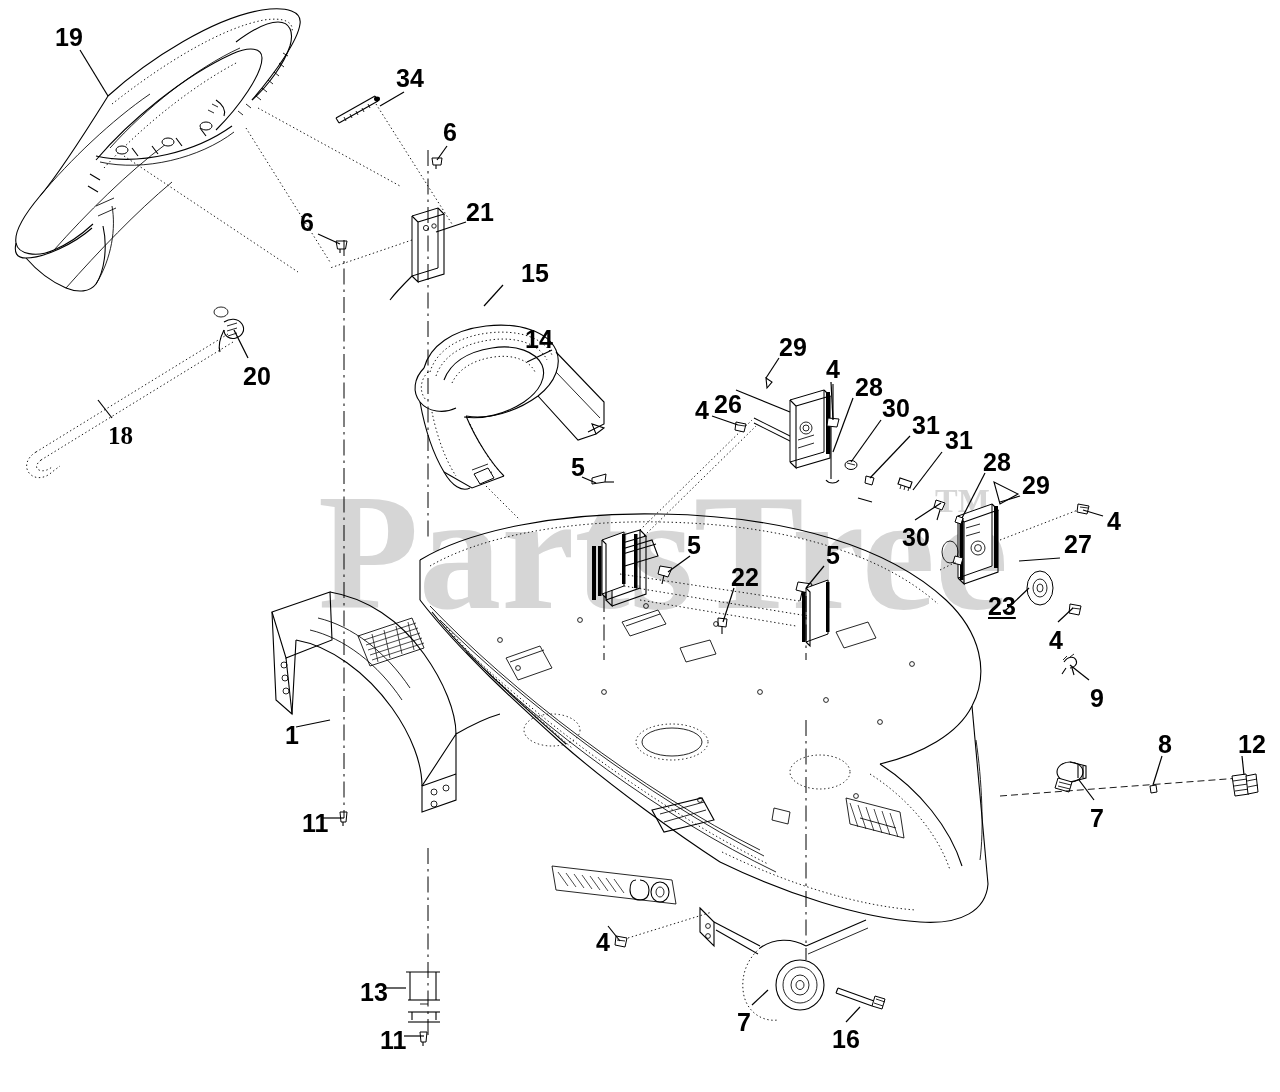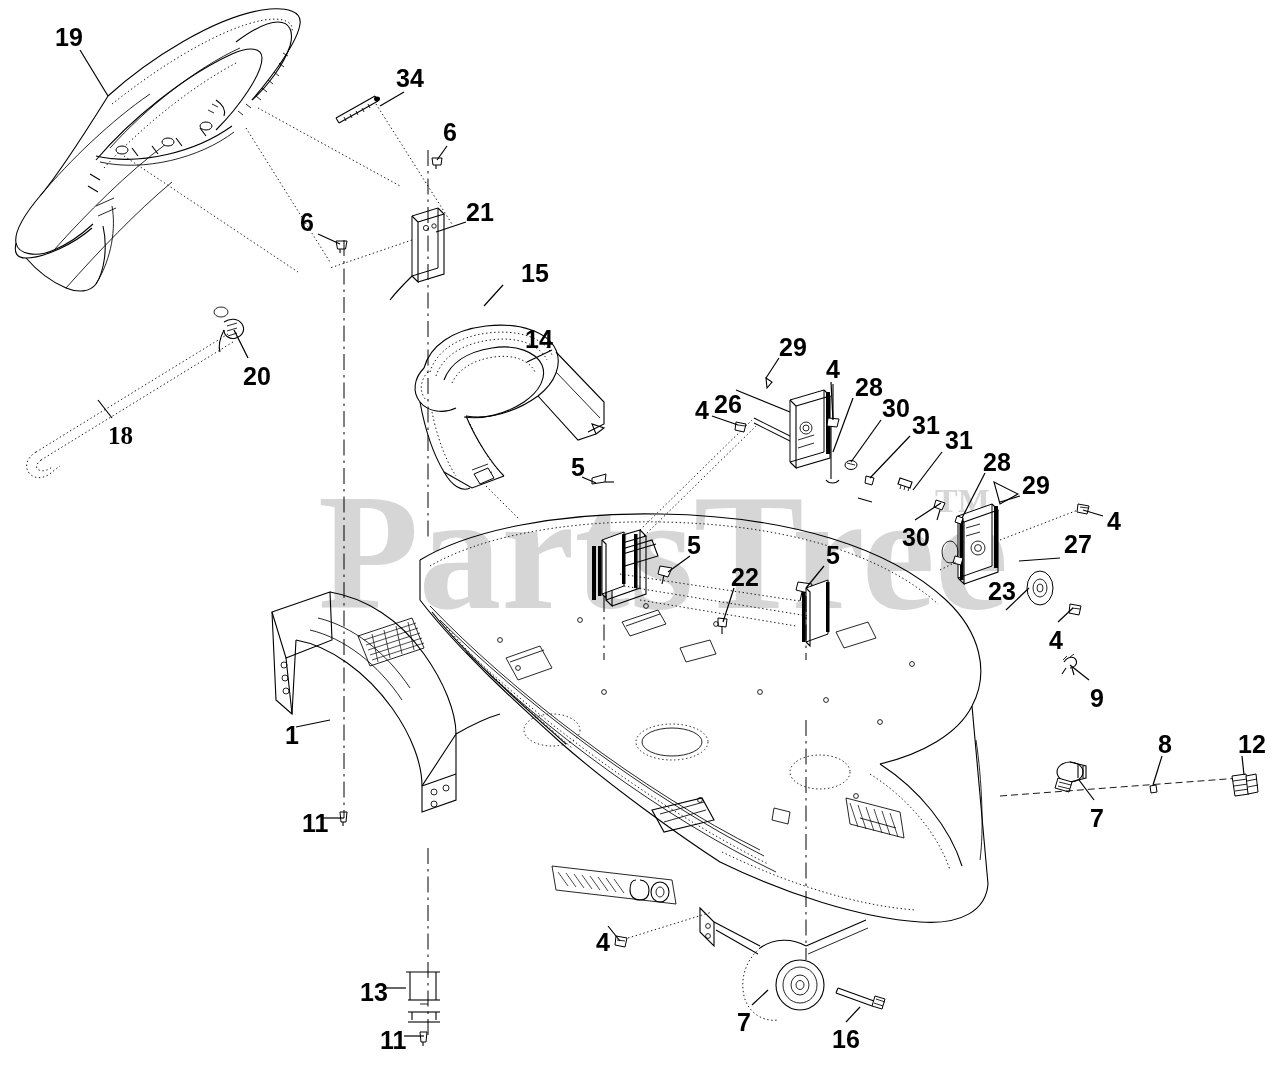--- a/index.html
+++ b/index.html
@@ -499,21 +499,21 @@
       <div class="callout" style="left: 826px; top: 357px;">4</div>
       <div class="callout" style="left: 855px; top: 375px;">28</div>
       <div class="callout" style="left: 882px; top: 396px;">30</div>
       <div class="callout" style="left: 912px; top: 413px;">31</div>
       <div class="callout" style="left: 945px; top: 428px;">31</div>
       <div class="callout" style="left: 902px; top: 525px;">30</div>
       <div class="callout" style="left: 983px; top: 450px;">28</div>
       <div class="callout" style="left: 1022px; top: 473px;">29</div>
       <div class="callout" style="left: 1107px; top: 509px;">4</div>
       <div class="callout" style="left: 1064px; top: 532px;">27</div>
-      <div class="callout" style="left: 988px; top: 579px;">23</div>
+      <div class="callout" style="left: 988px; top: 594px; text-decoration: underline;">23</div>
       <div class="callout" style="left: 1049px; top: 628px;">4</div>
       <div class="callout" style="left: 687px; top: 533px;">5</div>
       <div class="callout" style="left: 826px; top: 543px;">5</div>
       <div class="callout" style="left: 731px; top: 565px;">22</div>
       <div class="callout" style="left: 1090px; top: 686px;">9</div>
       <div class="callout" style="left: 285px; top: 723px;">1</div>
       <div class="callout" style="left: 302px; top: 811px;">11</div>
       <div class="callout" style="left: 1158px; top: 732px;">8</div>
       <div class="callout" style="left: 1238px; top: 732px;">12</div>
       <div class="callout" style="left: 1090px; top: 806px;">7</div>

